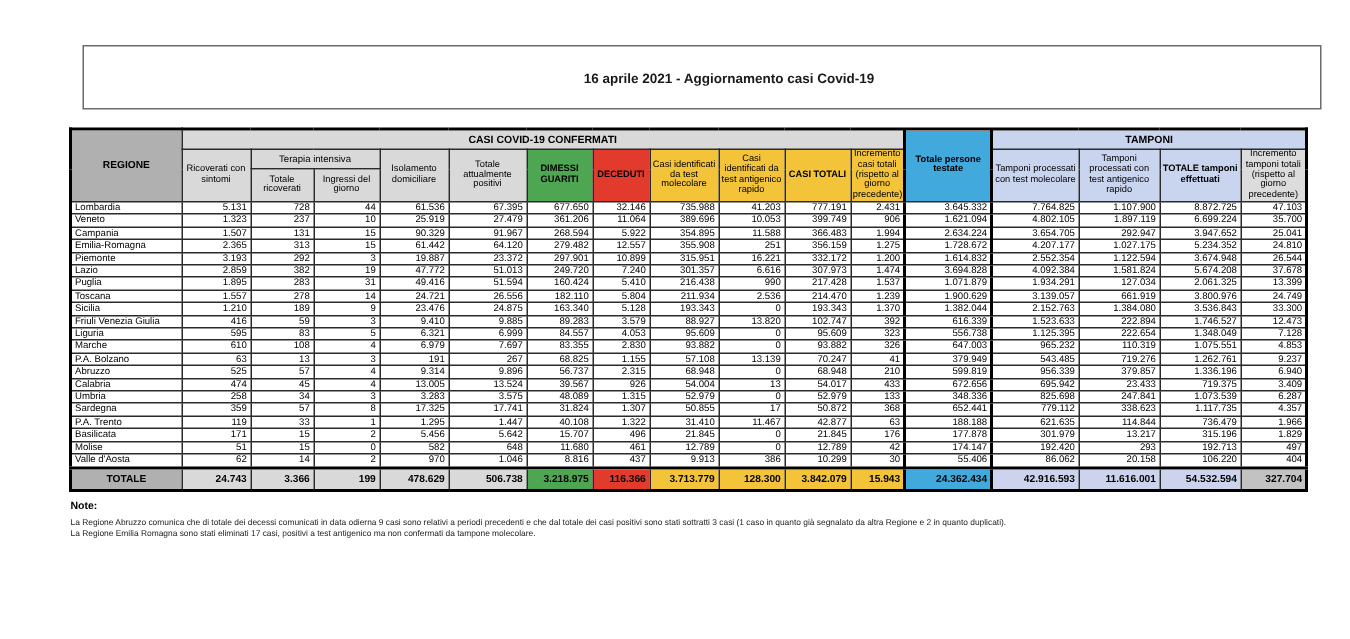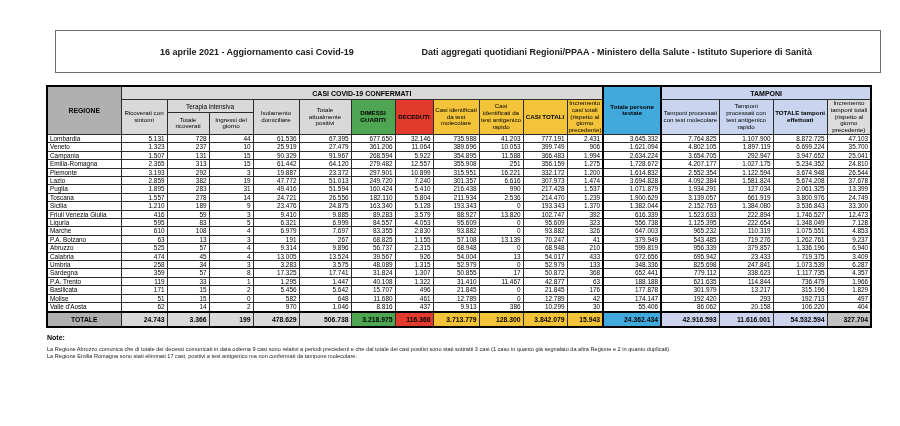--- a/index.html
+++ b/index.html
@@ -45,21 +45,20 @@
   table{border:2px solid #000;}
   .notes{position:absolute;left:47px;top:334px;width:820px;}
   .notes .note-label{font-size:7px;font-weight:bold;margin-bottom:5px;}
   .notes .note-line{font-size:5.6px;line-height:7px;color:#222;white-space:nowrap;}
 </style>
 </head>
 <body>
 
 <div class="title-box">
   <div class="tline">16 aprile 2021 - Aggiornamento casi Covid-19</div>
-  <div class="tline">Dati aggregati quotidiani Regioni/PPAA - Ministero della Salute - Istituto Superiore di Sanità</div>
 </div>
 
 <div class="table-wrap">
   <table>
     <colgroup>
       <col style="width:74px">
         <col style="width:46px">
         <col style="width:42px">
         <col style="width:44px">
       <col style="width:46px">

